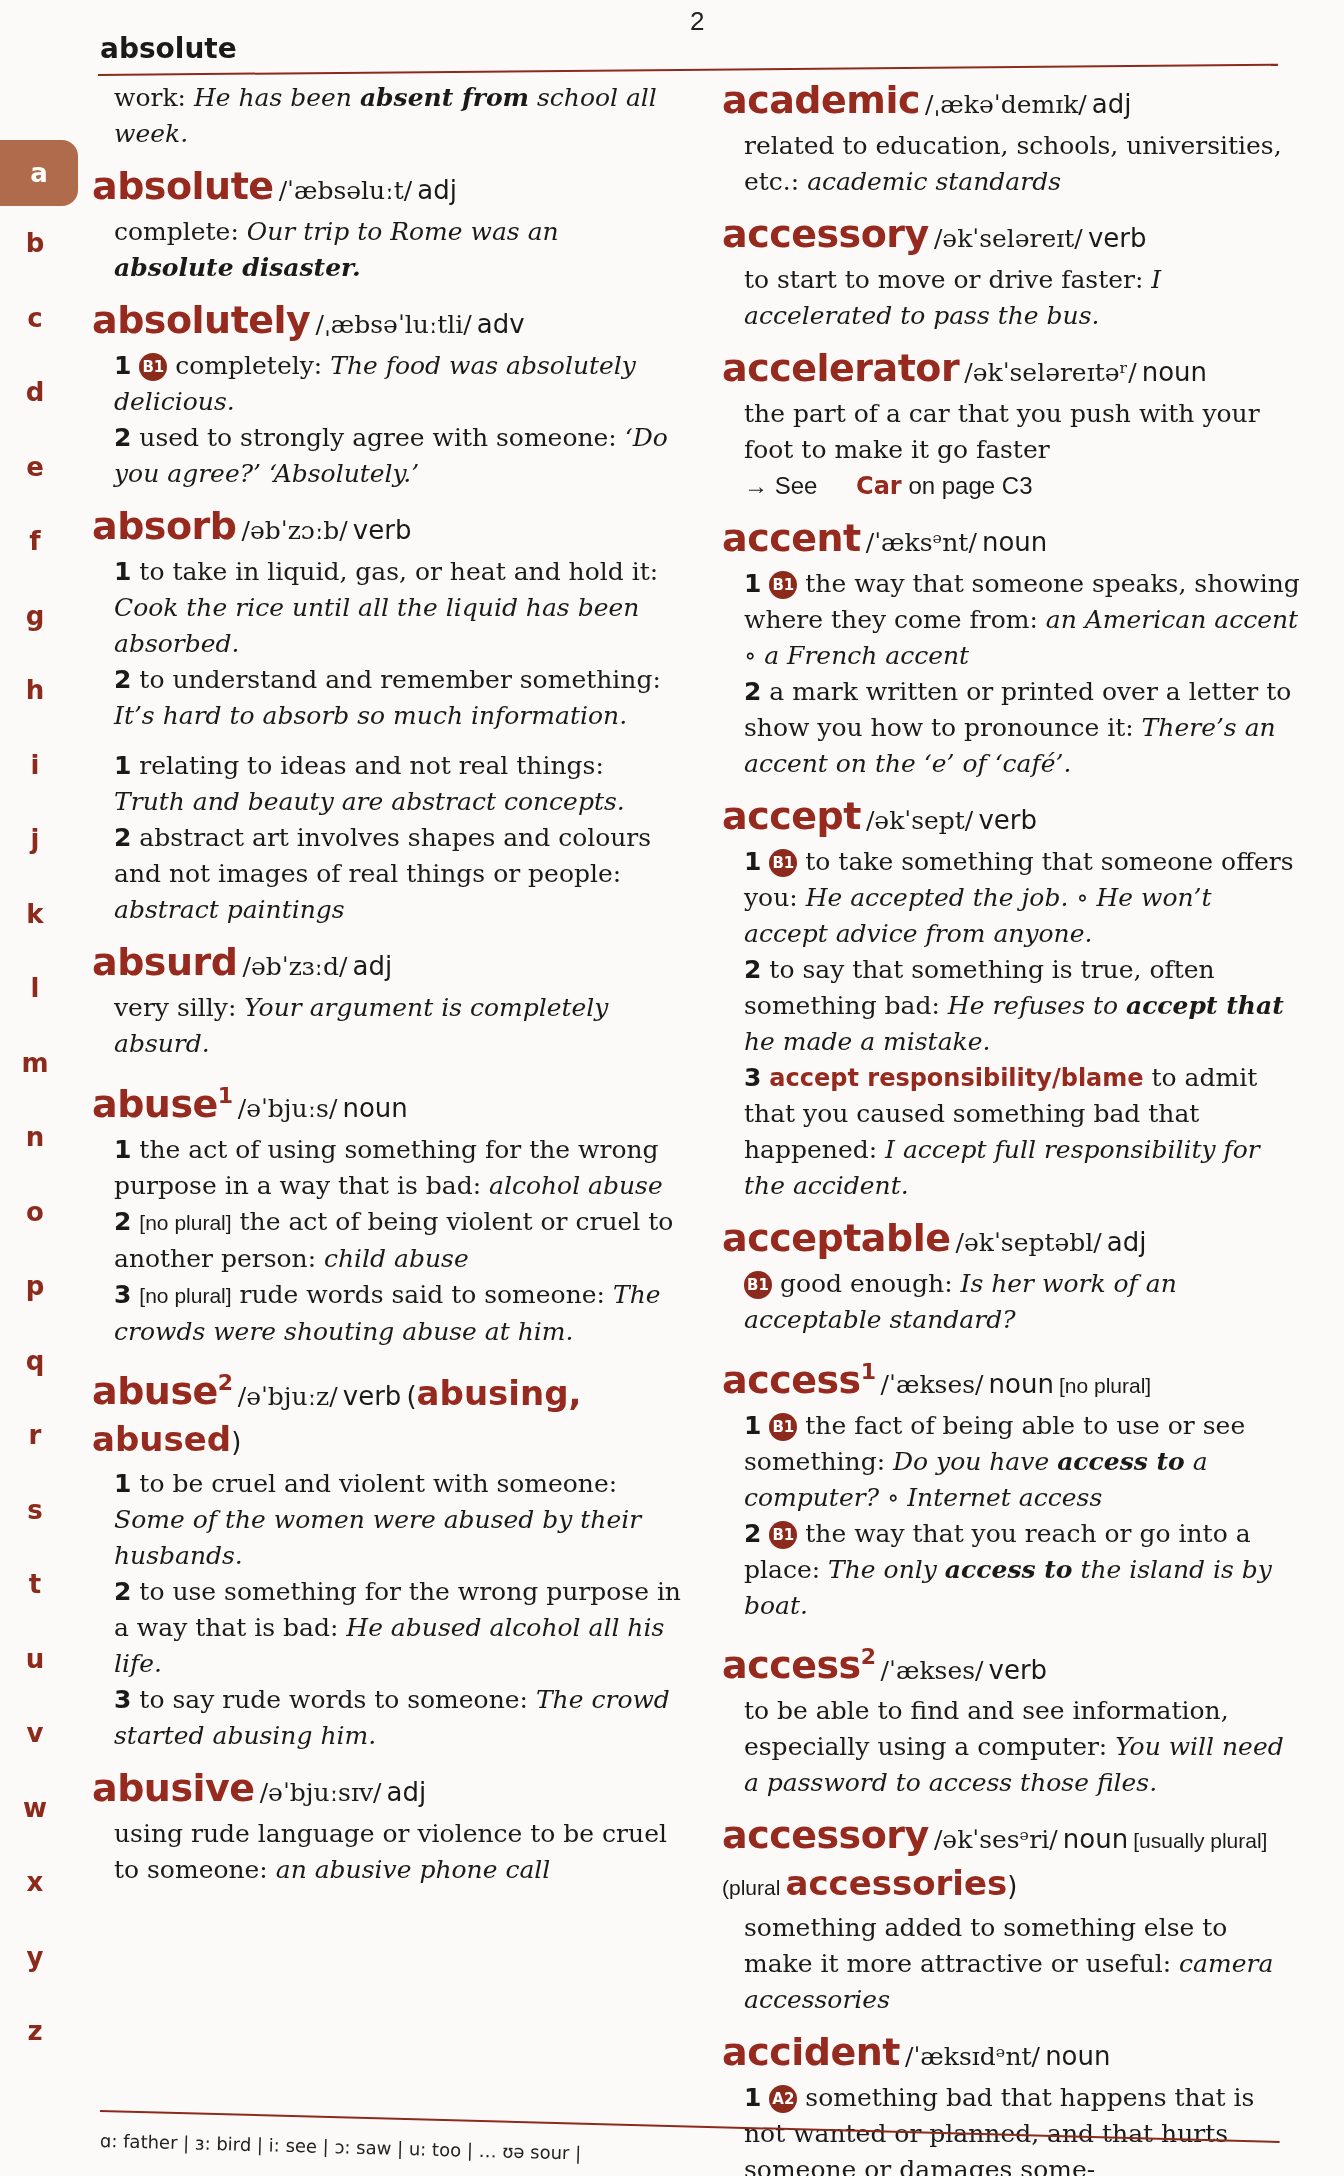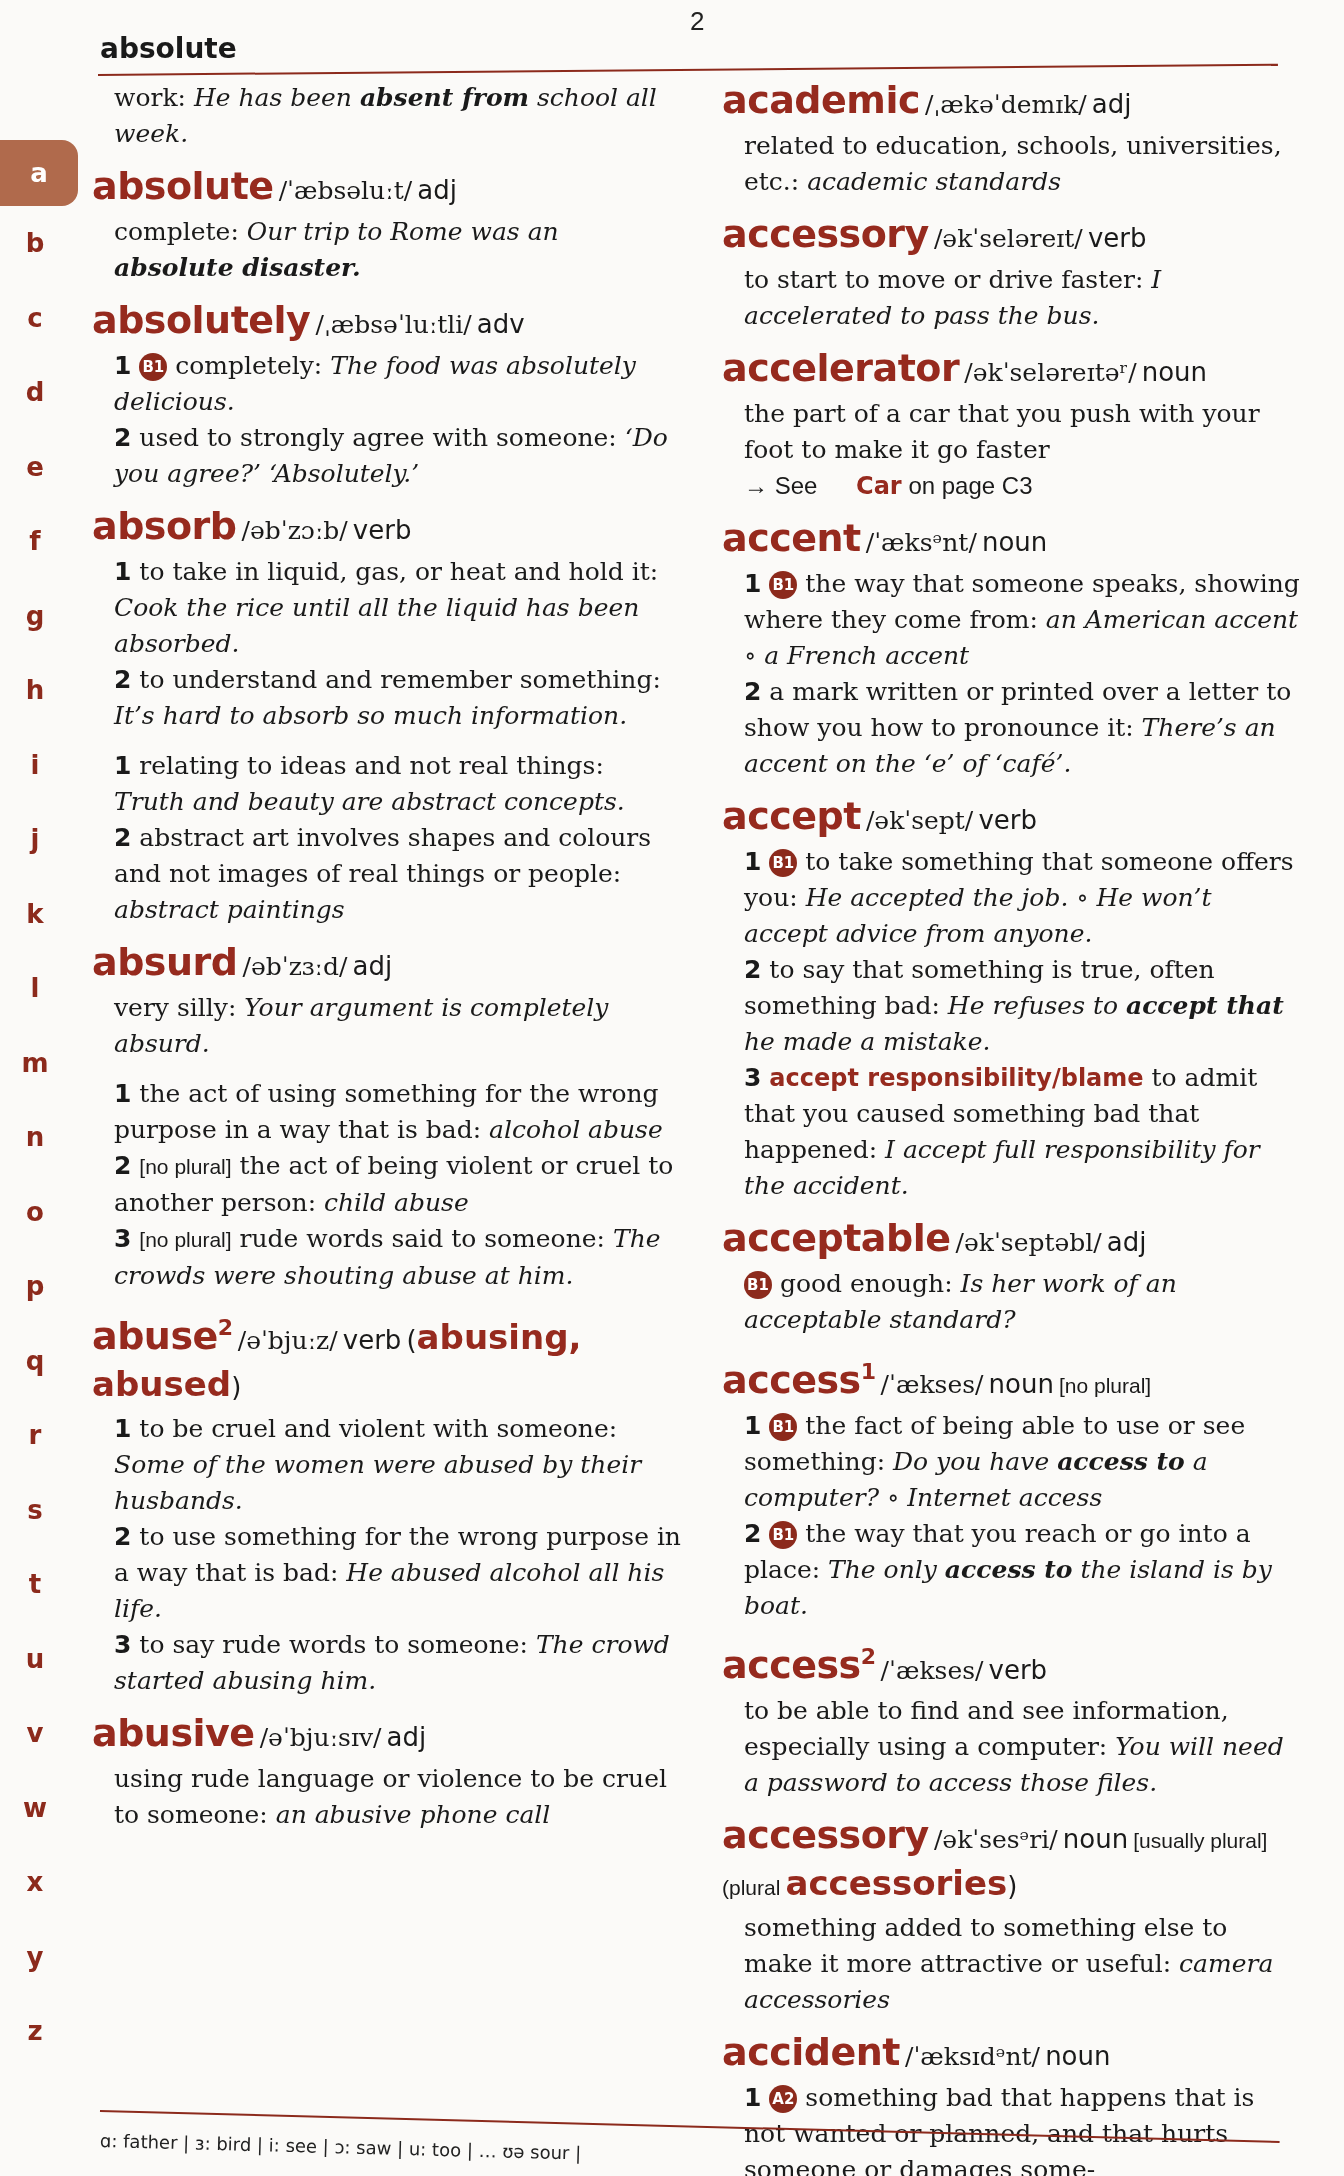--- a/index.html
+++ b/index.html
@@ -123,20 +123,21 @@
       </div>
       <div class="entry">
         <div class="sense"><span class="num">1</span> <span>relating to ideas and not real things: </span><span class="ex">Truth and beauty are abstract concepts.</span></div>
         <div class="sense"><span class="num">2</span> <span>abstract art involves shapes and colours and not images of real things or people: </span><span class="ex">abstract paintings</span></div>
       </div>
       <div class="entry">
         <div class="hw-line"><span class="headword"><span>absurd</span></span> <span class="pron">/əbˈzɜːd/</span> <span class="pos">adj</span></div>
         <div class="sense"><span>very silly: </span><span class="ex">Your argument is completely absurd.</span></div>
       </div>
       <div class="entry">
+        <div class="hw-line"><span class="headword"><span>abuse</span><sup>1</sup></span> <span class="pron">/əˈbjuːs/</span> <span class="pos">noun</span></div>
         <div class="sense"><span class="num">1</span> <span>the act of using something for the wrong purpose in a way that is bad: </span><span class="ex">alcohol abuse</span></div>
         <div class="sense"><span class="num">2</span> <span class="gram">[no plural]</span><span> the act of being violent or cruel to another person: </span><span class="ex">child abuse</span></div>
         <div class="sense"><span class="num">3</span> <span class="gram">[no plural]</span><span> rude words said to someone: </span><span class="ex">The crowds were shouting abuse at him.</span></div>
       </div>
       <div class="entry">
         <div class="hw-line"><span class="headword"><span>abuse</span><sup>2</sup></span> <span class="pron">/əˈbjuːz/</span> <span class="pos">verb</span> <span class="pos">(</span><span class="inflect">abusing, abused</span><span class="pos">)</span></div>
         <div class="sense"><span class="num">1</span> <span>to be cruel and violent with someone: </span><span class="ex">Some of the women were abused by their husbands.</span></div>
         <div class="sense"><span class="num">2</span> <span>to use something for the wrong purpose in a way that is bad: </span><span class="ex">He abused alcohol all his life.</span></div>
         <div class="sense"><span class="num">3</span> <span>to say rude words to someone: </span><span class="ex">The crowd started abusing him.</span></div>
       </div>

